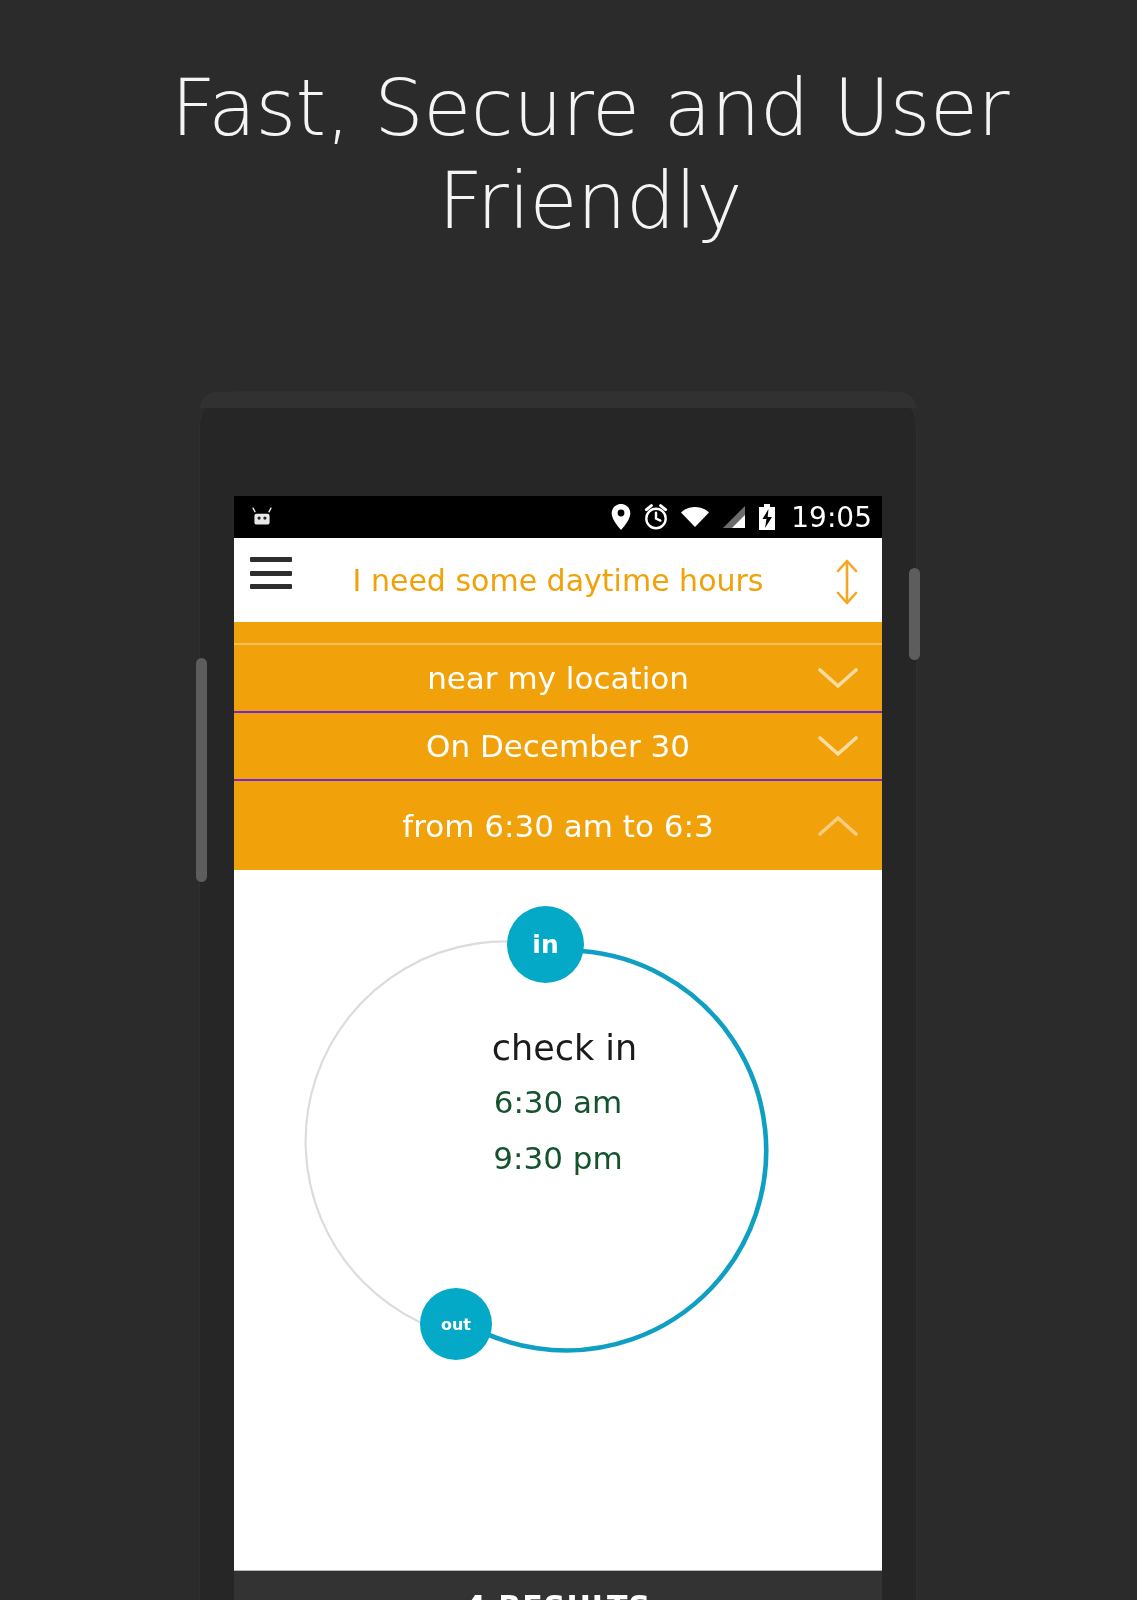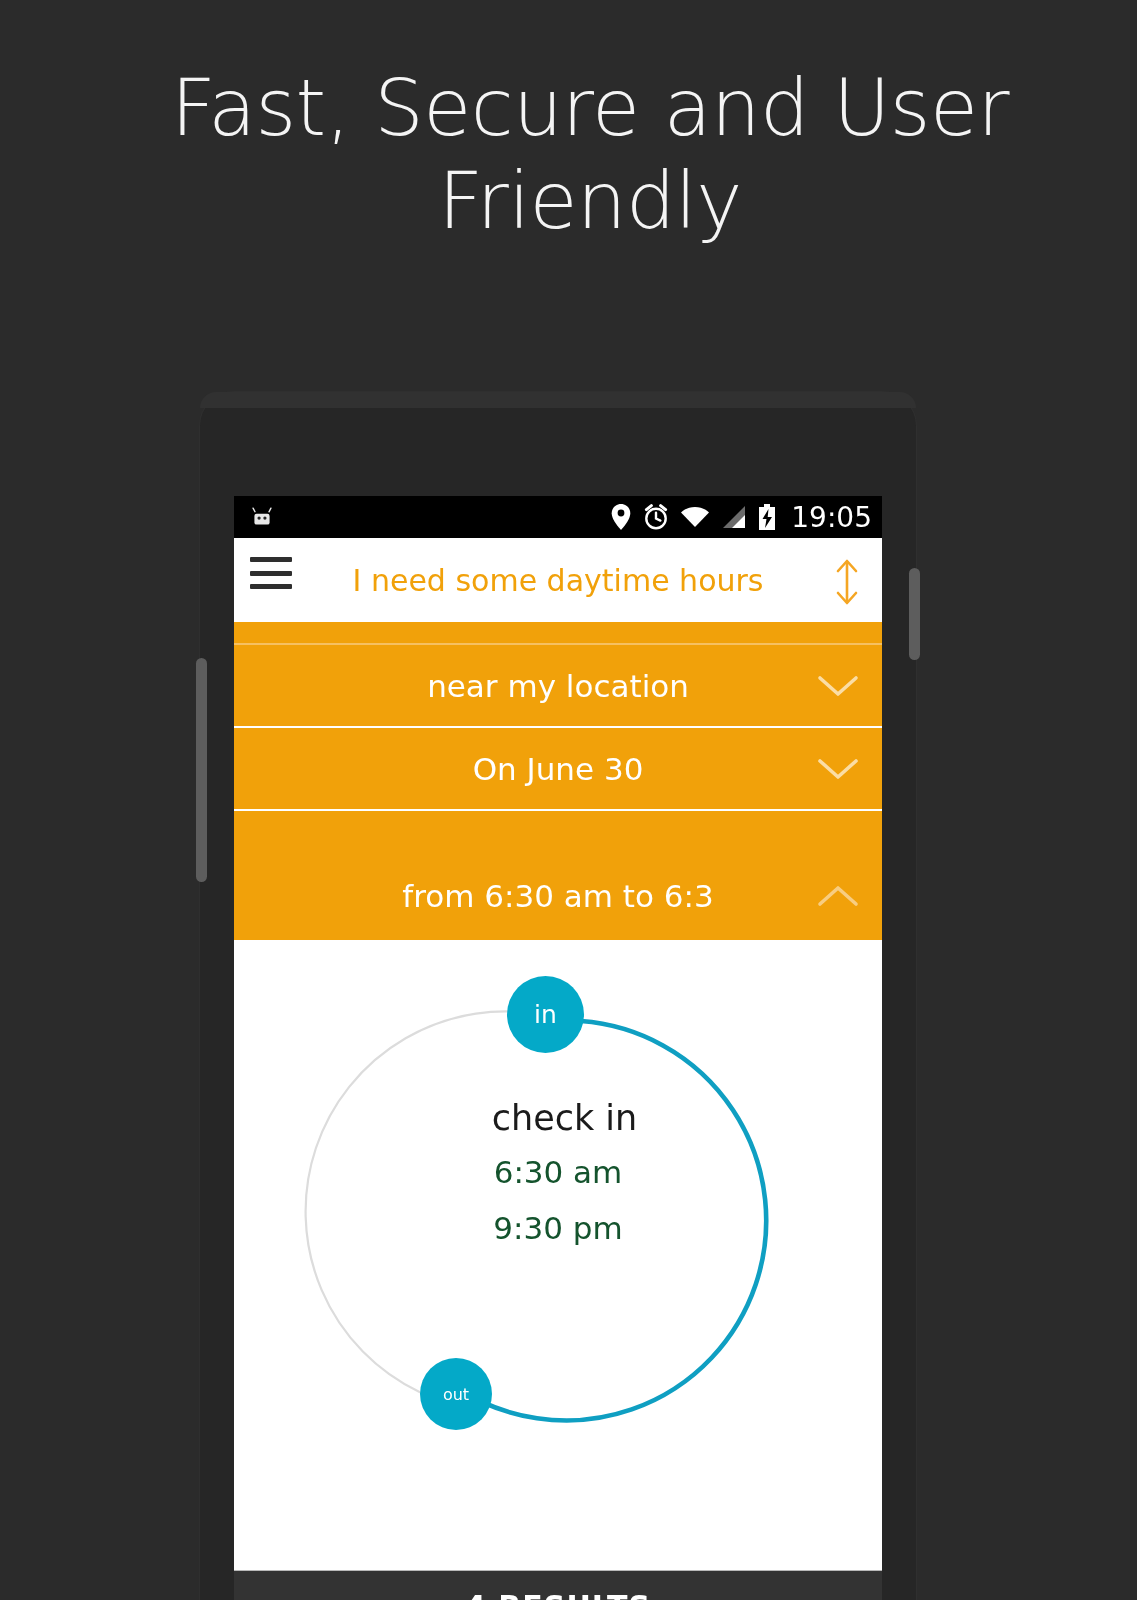--- a/index.html
+++ b/index.html
@@ -118,27 +118,27 @@
   }
 
   
   .filters{ width:648px; background:#f1a10a; }
   .filter-strip{
     height:23px; width:648px; background:#f1a10a;
     border-bottom:2px solid #f6c061;
   }
   .filter-row{
     position:relative;
-    height:83px; width:648px;
+    height:68px; width:648px;
     background:#f1a10a;
     display:flex; align-items:center; justify-content:center;
-    border-bottom:2px solid #ffffff;
+    border-bottom:2px solid #6d28d9;
     cursor:pointer;
   }
-  .filter-row.last{ border-bottom:none; height:89px;margin-top:40px; }
+  .filter-row.last{ border-bottom:none; height:89px; }
   .filter-label{
     color:#ffffff; font-size:31px; font-weight:400;
     font-family:"DejaVu Sans", sans-serif;
     white-space:nowrap;
   }
   .chev{
     position:absolute; right:22px; top:50%;
     transform:translateY(-50%);
     width:44px; height:26px;
   }
@@ -150,21 +150,21 @@
     background:#ffffff;
   }
   .picker svg.dial{ position:absolute; left:0; top:0; }
   .handle{
     position:absolute;
     border-radius:50%;
     background:#04a9c8;
     display:flex; align-items:center; justify-content:center;
     color:#ffffff;
     font-family:"DejaVu Sans", sans-serif;
-    font-weight:400;
+    font-weight:700;
     cursor:pointer;
   }
   .handle-in{ left:273px; top:36px; width:77px; height:77px; font-size:25px; }
   .handle-out{ left:186px; top:418px; width:72px; height:72px; font-size:16px; }
 
   .center-text{
     position:absolute; left:0; top:152px; width:648px;
     text-align:center;
   }
   .ct-label{
@@ -270,21 +270,21 @@
       <div class="filter-strip"></div>
 
       <div class="filter-row">
         <span class="filter-label">near my location</span>
         <svg class="chev" viewBox="0 0 44 26">
           <path d="M4 5 L22 21 L40 5" fill="none" stroke="#fbdda4" stroke-width="3.6" stroke-linecap="round" stroke-linejoin="round"></path>
         </svg>
       </div>
 
       <div class="filter-row">
-        <span class="filter-label">On June 30</span>
+        <span class="filter-label">On December 30</span>
         <svg class="chev" viewBox="0 0 44 26">
           <path d="M4 5 L22 21 L40 5" fill="none" stroke="#fbdda4" stroke-width="3.6" stroke-linecap="round" stroke-linejoin="round"></path>
         </svg>
       </div>
 
       <div class="filter-row last">
         <span class="filter-label">from 6:30 am to 6:3</span>
         <svg class="chev" viewBox="0 0 44 26">
           <path d="M4 21 L22 5 L40 21" fill="none" stroke="#f8cd81" stroke-width="3.6" stroke-linecap="round" stroke-linejoin="round"></path>
         </svg>

